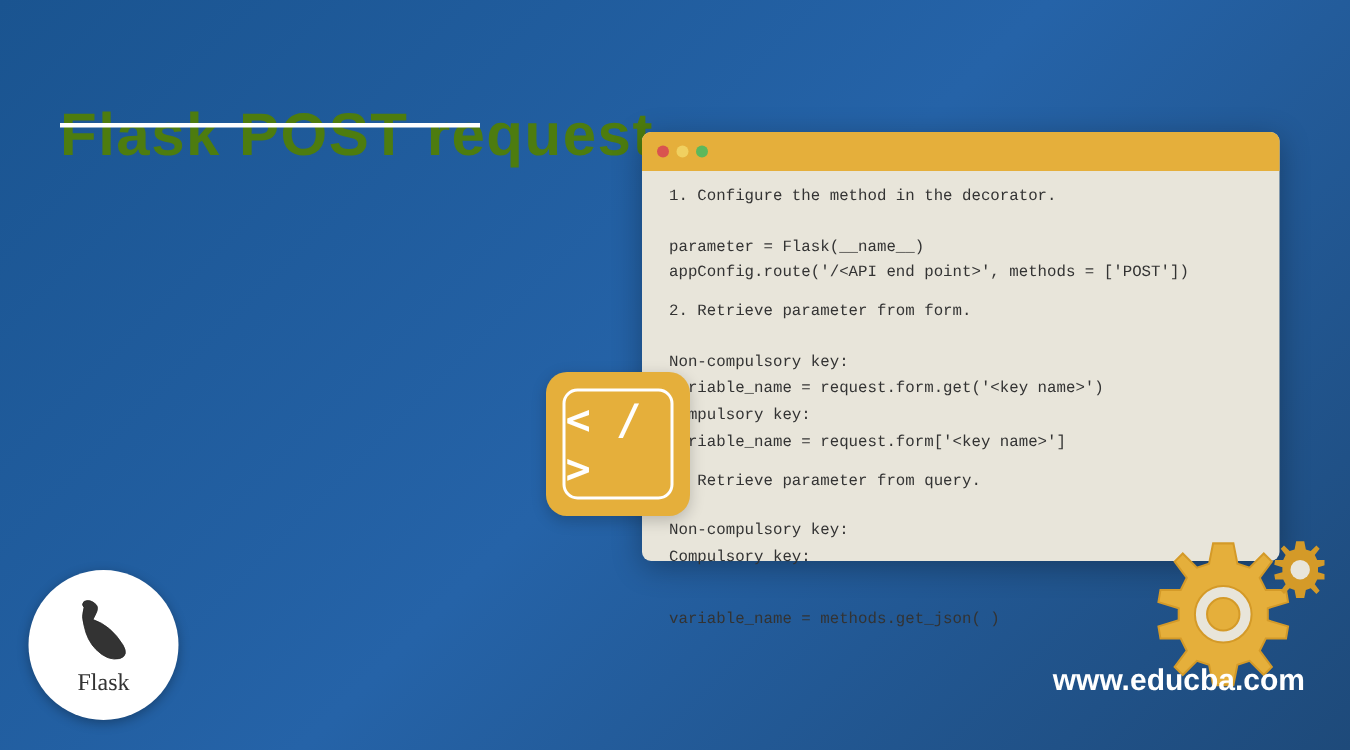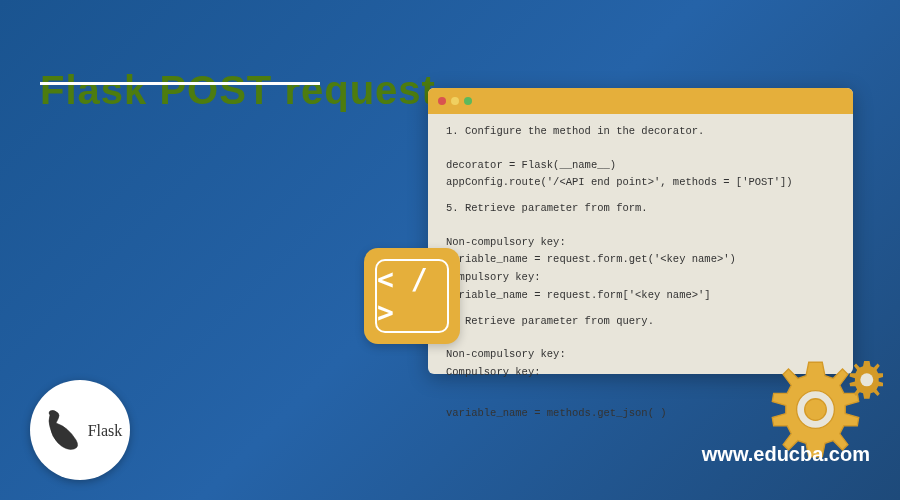--- a/index.html
+++ b/index.html
@@ -94,27 +94,27 @@
     .gear-icon {
       position: absolute;
       top: 342px;
       left: 748px;
       width: 135px;
       height: 135px;
     }
     .flask-logo {
       position: absolute;
       top: 380px;
-      left: 30px;
+      left: 19px;
       width: 100px;
       height: 100px;
       background: white;
       border-radius: 50%;
       display: flex;
-      flex-direction: row;
+      flex-direction: column;
       align-items: center;
       justify-content: center;
       box-shadow: 0 2px 8px rgba(0,0,0,0.3);
     }
     .flask-logo-text {
       font-family: Georgia, serif;
       font-size: 16px;
       color: #333;
       margin-top: 2px;
     }
@@ -136,25 +136,25 @@
 <div class="code-window">
   <div class="window-bar">
     <div class="window-dot dot-red"></div>
     <div class="window-dot dot-yellow"></div>
     <div class="window-dot dot-green"></div>
   </div>
   <div class="code-content">
     <div class="code-section">
       <p>1. Configure the method in the decorator.</p>
       <br>
-      <p>decorator = Flask(__name__)</p>
+      <p>parameter = Flask(__name__)</p>
       <p>appConfig.route('/&lt;API end point&gt;', methods = ['POST'])</p>
     </div>
     <div class="code-section">
-      <p>5. Retrieve parameter from form.</p>
+      <p>2. Retrieve parameter from form.</p>
       <br>
       <p>Non-compulsory key:</p>
       <p>variable_name = request.form.get('&lt;key name&gt;')</p>
       <p>Compulsory key:</p>
       <p>variable_name = request.form['&lt;key name&gt;']</p>
     </div>
     <div class="code-section">
       <p>3. Retrieve parameter from query.</p>
       <br>
       <p>Non-compulsory key:</p>

